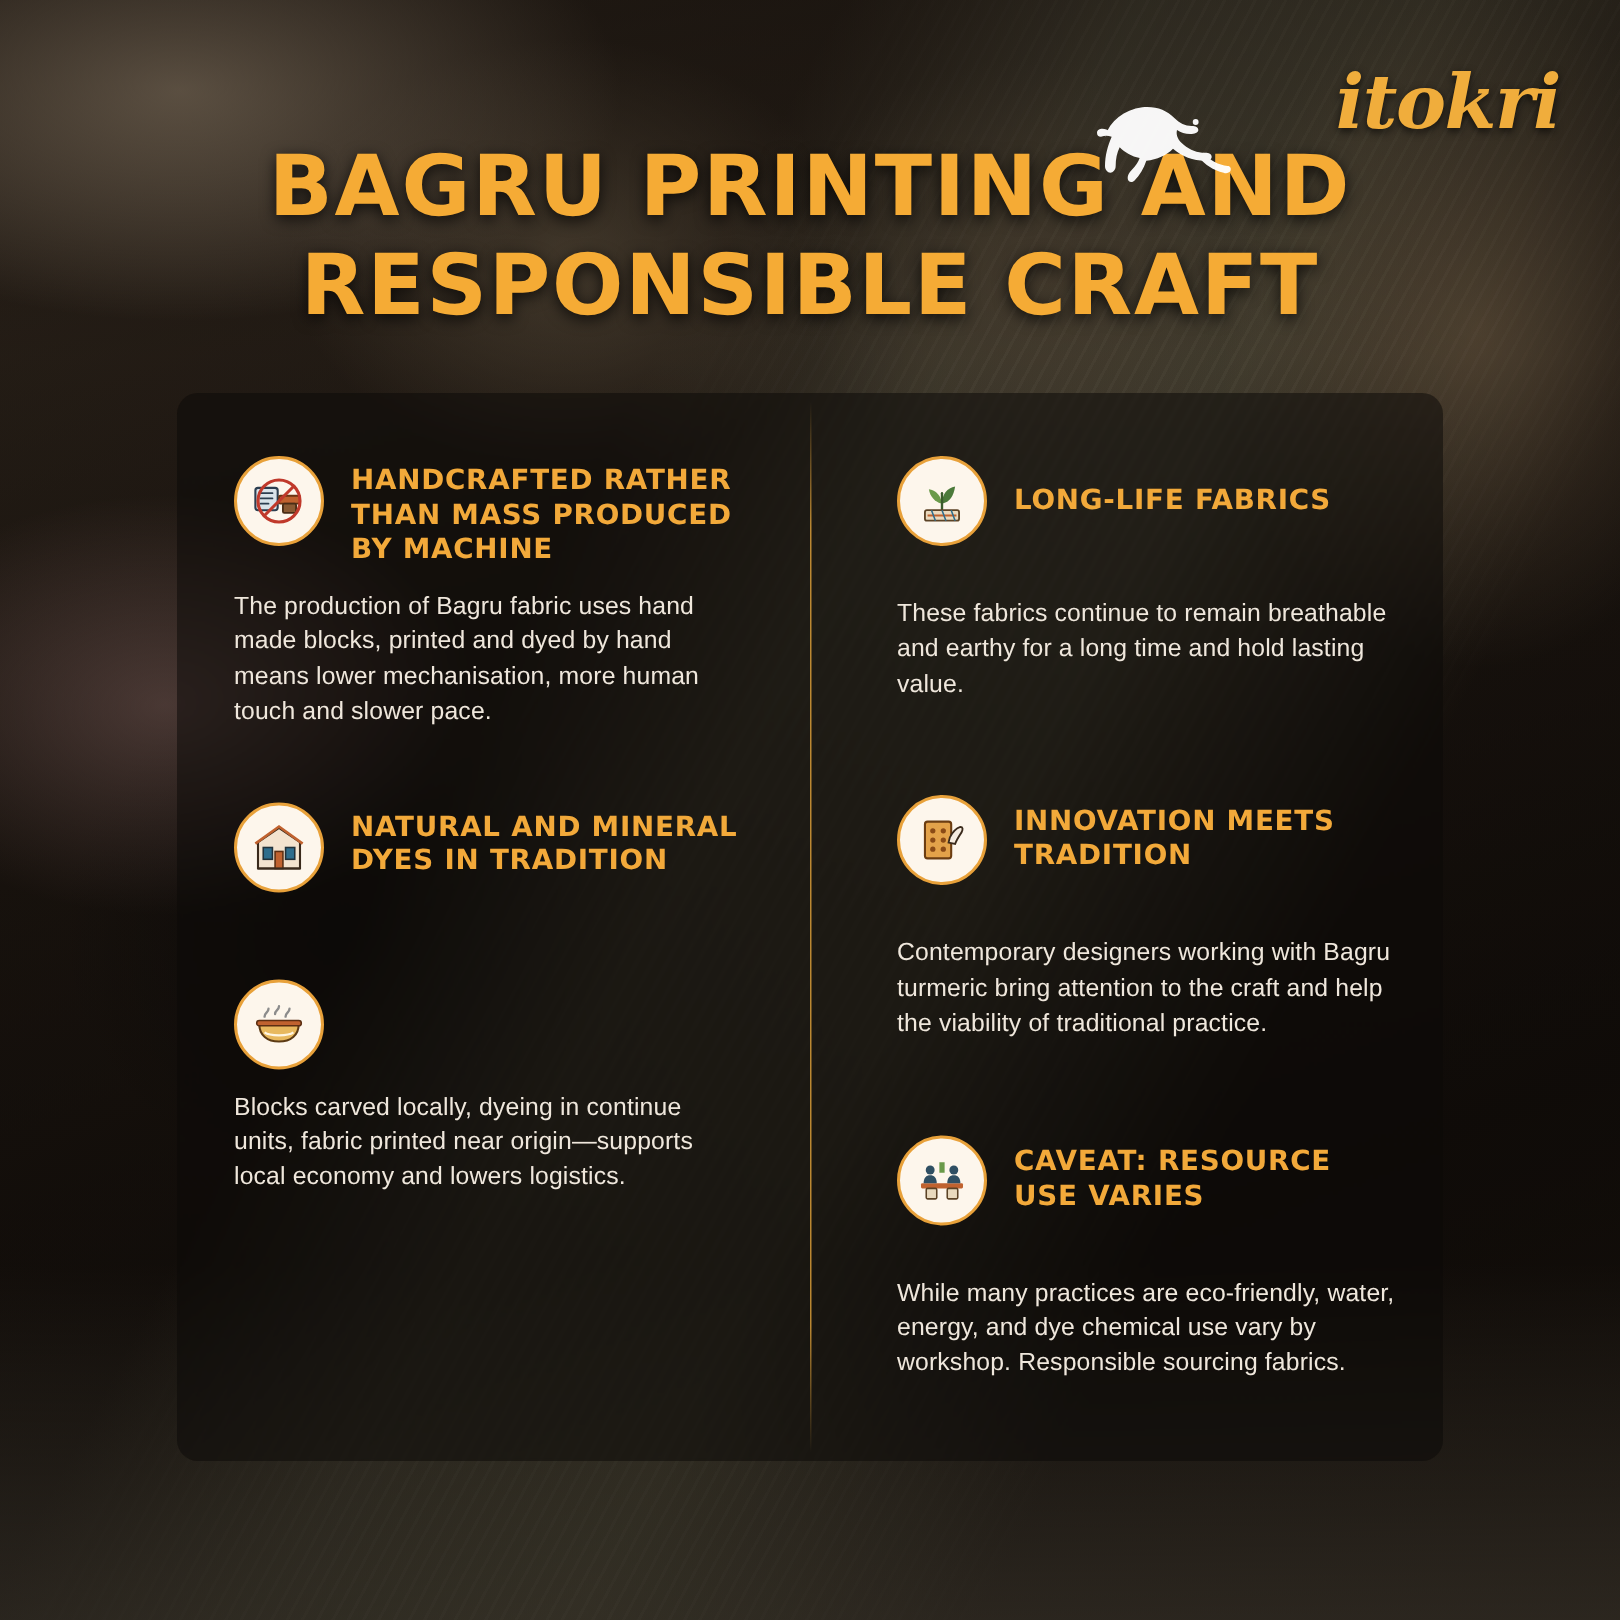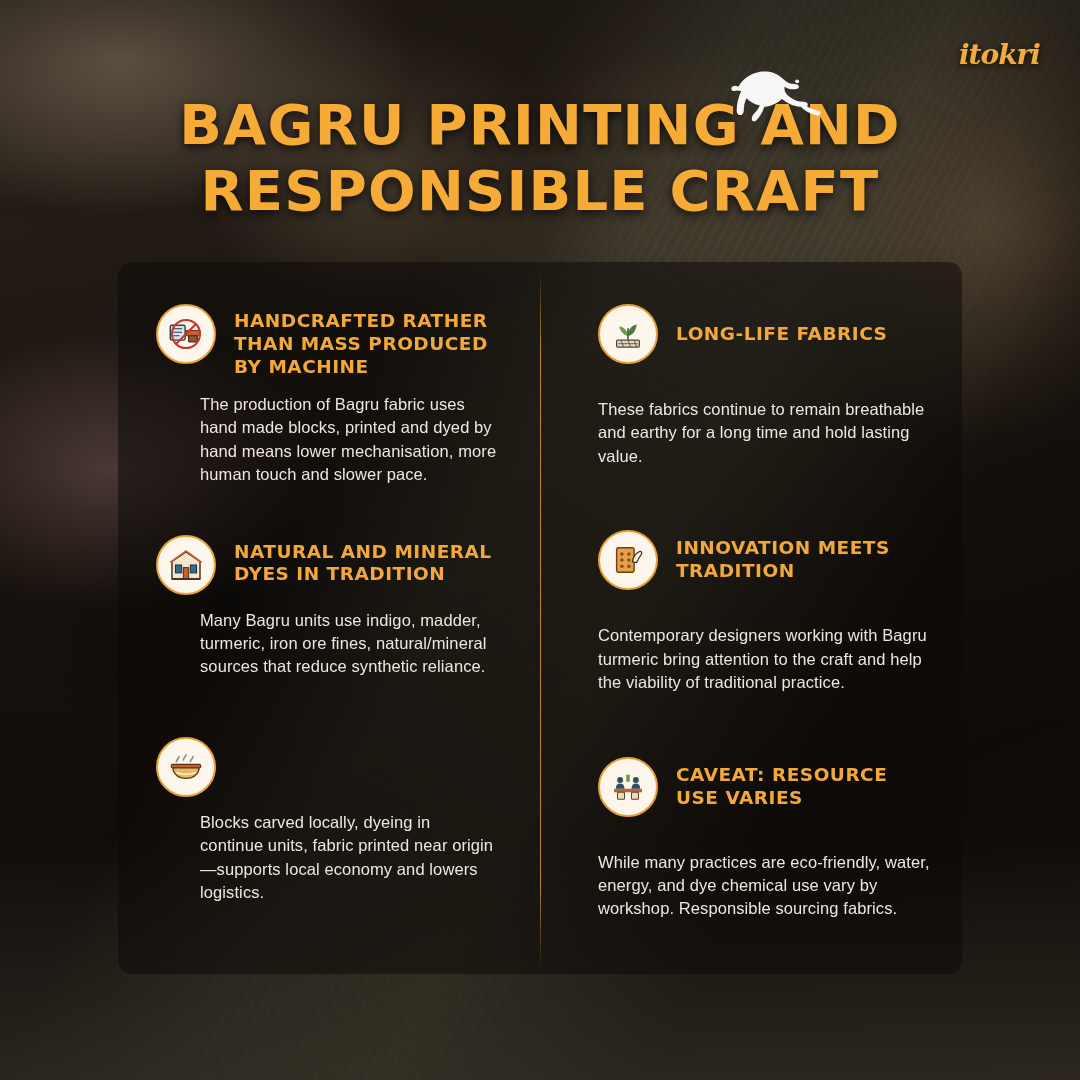--- a/index.html
+++ b/index.html
@@ -51,21 +51,21 @@
     position: absolute; inset: 0;
     background:
       linear-gradient(180deg, rgba(10,7,5,0.55) 0%, rgba(10,7,5,0.35) 22%, rgba(10,7,5,0.5) 55%, rgba(10,7,5,0.62) 100%);
   }
 
   
   .logo {
     position: absolute; top: 38px; right: 40px;
     font-family: "DejaVu Serif", serif;
     font-weight: 700; font-style: italic;
-    font-size: 28px; letter-spacing: -1px;
+    font-size: 50px; letter-spacing: -1px;
     color: #f0ad3c;
     text-shadow: 0 2px 6px rgba(0,0,0,.7);
   }
 
   
   .title-wrap {
     position: absolute; top: 92px; left: 0; right: 0;
     text-align: center;
     padding: 0 120px;
   }
@@ -139,21 +139,21 @@
     text-transform: uppercase;
     padding-top: 6px;
   }
   .item-body {
     margin-top: 14px;
     font-size: 16.5px;
     line-height: 1.42;
     color: #efe7dc;
     letter-spacing: .1px;
   }
-  .col.left .item-body { padding-left: 0; margin-left: 44px; }
+  .col.left .item-body { padding-left: 0; }
 
   
   .col.left .item:nth-child(1) { margin-bottom: 48px; }
   .col.left .item:nth-child(2) { margin-bottom: 58px; }
   .col.right .item:nth-child(1) { margin-bottom: 62px; }
   .col.right .item:nth-child(2) { margin-bottom: 62px; }
   .col.right .item-head { align-items: center; }
   .col.right .item-title { padding-top: 0; }
   .col.right .item-body { margin-top: 34px; }
 </style>
@@ -211,21 +211,20 @@
                 <path d="M8 20 24 9l16 11v20H8z" fill="#f3e3cf" stroke="#3a2a1c" stroke-width="1.6"></path>
                 <path d="M6 21 24 8l18 13" fill="none" stroke="#c0622f" stroke-width="2"></path>
                 <rect x="12" y="24" width="7" height="9" fill="#2f6d8c" stroke="#22313a" stroke-width="1.2"></rect>
                 <rect x="29" y="24" width="7" height="9" fill="#2f6d8c" stroke="#22313a" stroke-width="1.2"></rect>
                 <rect x="21" y="27" width="6" height="13" fill="#c0622f" stroke="#5c2f13" stroke-width="1.2"></rect>
                 <path d="M8 40h32" stroke="#3a2a1c" stroke-width="1.6"></path>
               </svg>
             </div>
             <div class="item-title">NATURAL AND MINERAL DYES IN TRADITION</div>
           </div>
-          <div class="item-body">Many Bagru units use indigo, madder, turmeric, iron ore fines, natural/mineral sources that reduce synthetic reliance.</div>
         </div>
 
         <div class="item">
           <div class="item-head">
             <div class="badge">
               <svg viewBox="0 0 48 48" aria-hidden="true">
                 <path d="M16 12c0 3-3 3-3 6M24 10c0 3-3 3-3 6M32 12c0 3-3 3-3 6" fill="none" stroke="#8c8c8c" stroke-width="1.8" stroke-linecap="round"></path>
                 <path d="M9 24h30c0 8-6 13-15 13S9 32 9 24z" fill="#e8b95f" stroke="#5c3a14" stroke-width="1.6"></path>
                 <rect x="7" y="21" width="34" height="4" rx="2" fill="#c0622f" stroke="#5c2f13" stroke-width="1.2"></rect>
                 <path d="M13 30c4 3 18 3 22 0" fill="none" stroke="#fff6e2" stroke-width="1.6"></path>

